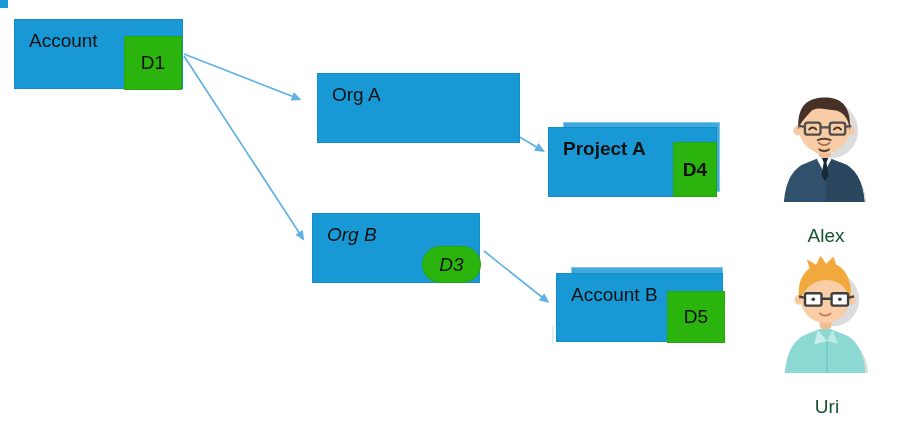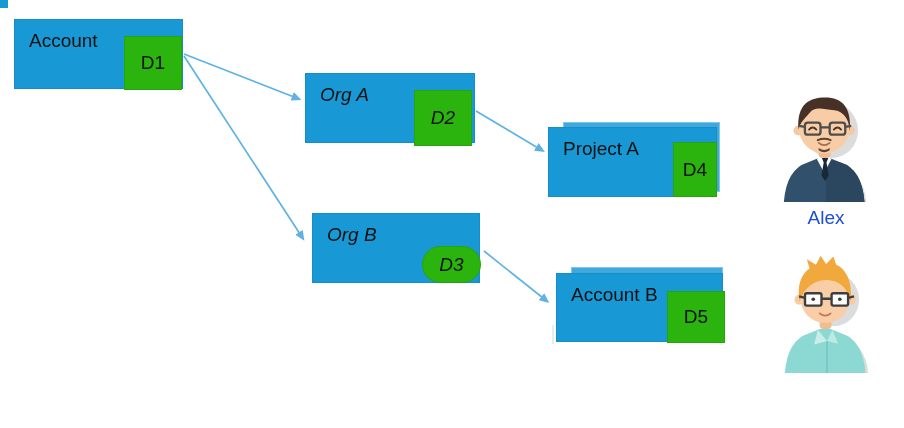--- a/index.html
+++ b/index.html
@@ -30,21 +30,21 @@
     font-size:19px;line-height:1;color:var(--text);white-space:nowrap;
   }
   .badge{
     position:absolute;background:var(--badge-fill);
     border:1px solid rgba(0,60,0,0.10);
     display:flex;align-items:center;justify-content:center;
     font-size:19px;color:var(--text);margin-left:10px;
   }
   .person{position:absolute;text-align:center;}
   .person svg{display:block;margin:0 auto;}
-  .person-name{margin-top:6px;font-size:19px;color:#1d4ed8;line-height:1;}
+  .person-name{margin-top:24px;font-size:19px;color:#14532d;line-height:1;}
   .corner-artifact{position:absolute;left:0;top:0;width:8px;height:8px;background:var(--node-fill);}
   .stray-line-artifact{position:absolute;left:552px;top:325px;width:2px;height:19px;background:#E0F0F8;}
 </style>
 </head>
 <body>
 
 <div class="canvas">
 
   <div class="corner-artifact"></div>
   <div class="stray-line-artifact"></div>
@@ -62,31 +62,30 @@
   </svg>
 
   <div class="node-shadow" style="left:563px;top:122px;width:157px;height:70px;"></div>
   <div class="node-shadow" style="left:571px;top:267px;width:152px;height:70px;"></div>
 
   <div class="node" style="left:14px;top:19px;width:169px;height:70px;">
     <span class="node-label">Account</span>
     <div class="badge" style="right:0px;bottom:-2px;width:58px;height:54px;">D1</div>
   </div>
 
-  <div class="node" style="left:305px;top:73px;width:170px;height:70px;font-style:italic;">
+  <div class="node" style="left:317px;top:73px;width:203px;height:70px;">
     <span class="node-label">Org A</span>
-    <div class="badge" style="right:2px;bottom:-4px;width:58px;height:56px;">D2</div>
   </div>
 
   <div class="node" style="left:312px;top:213px;width:168px;height:70px;font-style:italic;">
     <span class="node-label">Org B</span>
     <div class="badge" style="right:-2px;bottom:-1px;width:59px;height:37px;border-radius:26px;">D3</div>
   </div>
 
-  <div class="node" style="left:548px;top:127px;width:169px;height:70px;">
+  <div class="node" style="left:548px;top:127px;width:169px;height:70px;font-weight:bold;">
     <span class="node-label">Project A</span>
     <div class="badge" style="right:-1px;bottom:-1px;width:44px;height:55px;">D4</div>
   </div>
 
   <div class="node" style="left:556px;top:273px;width:167px;height:69px;">
     <span class="node-label">Account B</span>
     <div class="badge" style="right:-3px;bottom:-2px;width:58px;height:52px;text-align:center;">D5</div>
   </div>
 
   <div class="person" style="left:779px;top:92px;width:94px;">
@@ -137,15 +136,16 @@
       <path d="M20,54 C17,36 22,24 31,18 L28,8 L38,14 L43,4 L49,13 L57,5 L60,14 C70,18 78,31 76,54 C72,39 64,32 54,31 C40,29 26,36 20,54 Z" fill="#F1A93D"></path>
       <g stroke="#3E3E3E" stroke-width="2.6" fill="#FDFDFD">
         <rect x="26" y="45" width="18" height="13.5" rx="2"></rect>
         <rect x="55" y="45" width="18" height="13.5" rx="2"></rect>
         <path d="M44,51 L55,51 M26,50 L19.5,48.5 M73,50 L79.5,48.5" fill="none"></path>
       </g>
       <circle cx="35" cy="51.5" r="2" fill="#3E3E3E"></circle>
       <circle cx="64" cy="51.5" r="2" fill="#3E3E3E"></circle>
       <path d="M42,67 Q48,72 54,67" stroke="#C97352" stroke-width="1.8" fill="none" stroke-linecap="round"></path>
     </svg>
+    <div class="person-name">Uri</div>
   </div>
 
 </div>
 
 </body></html>

